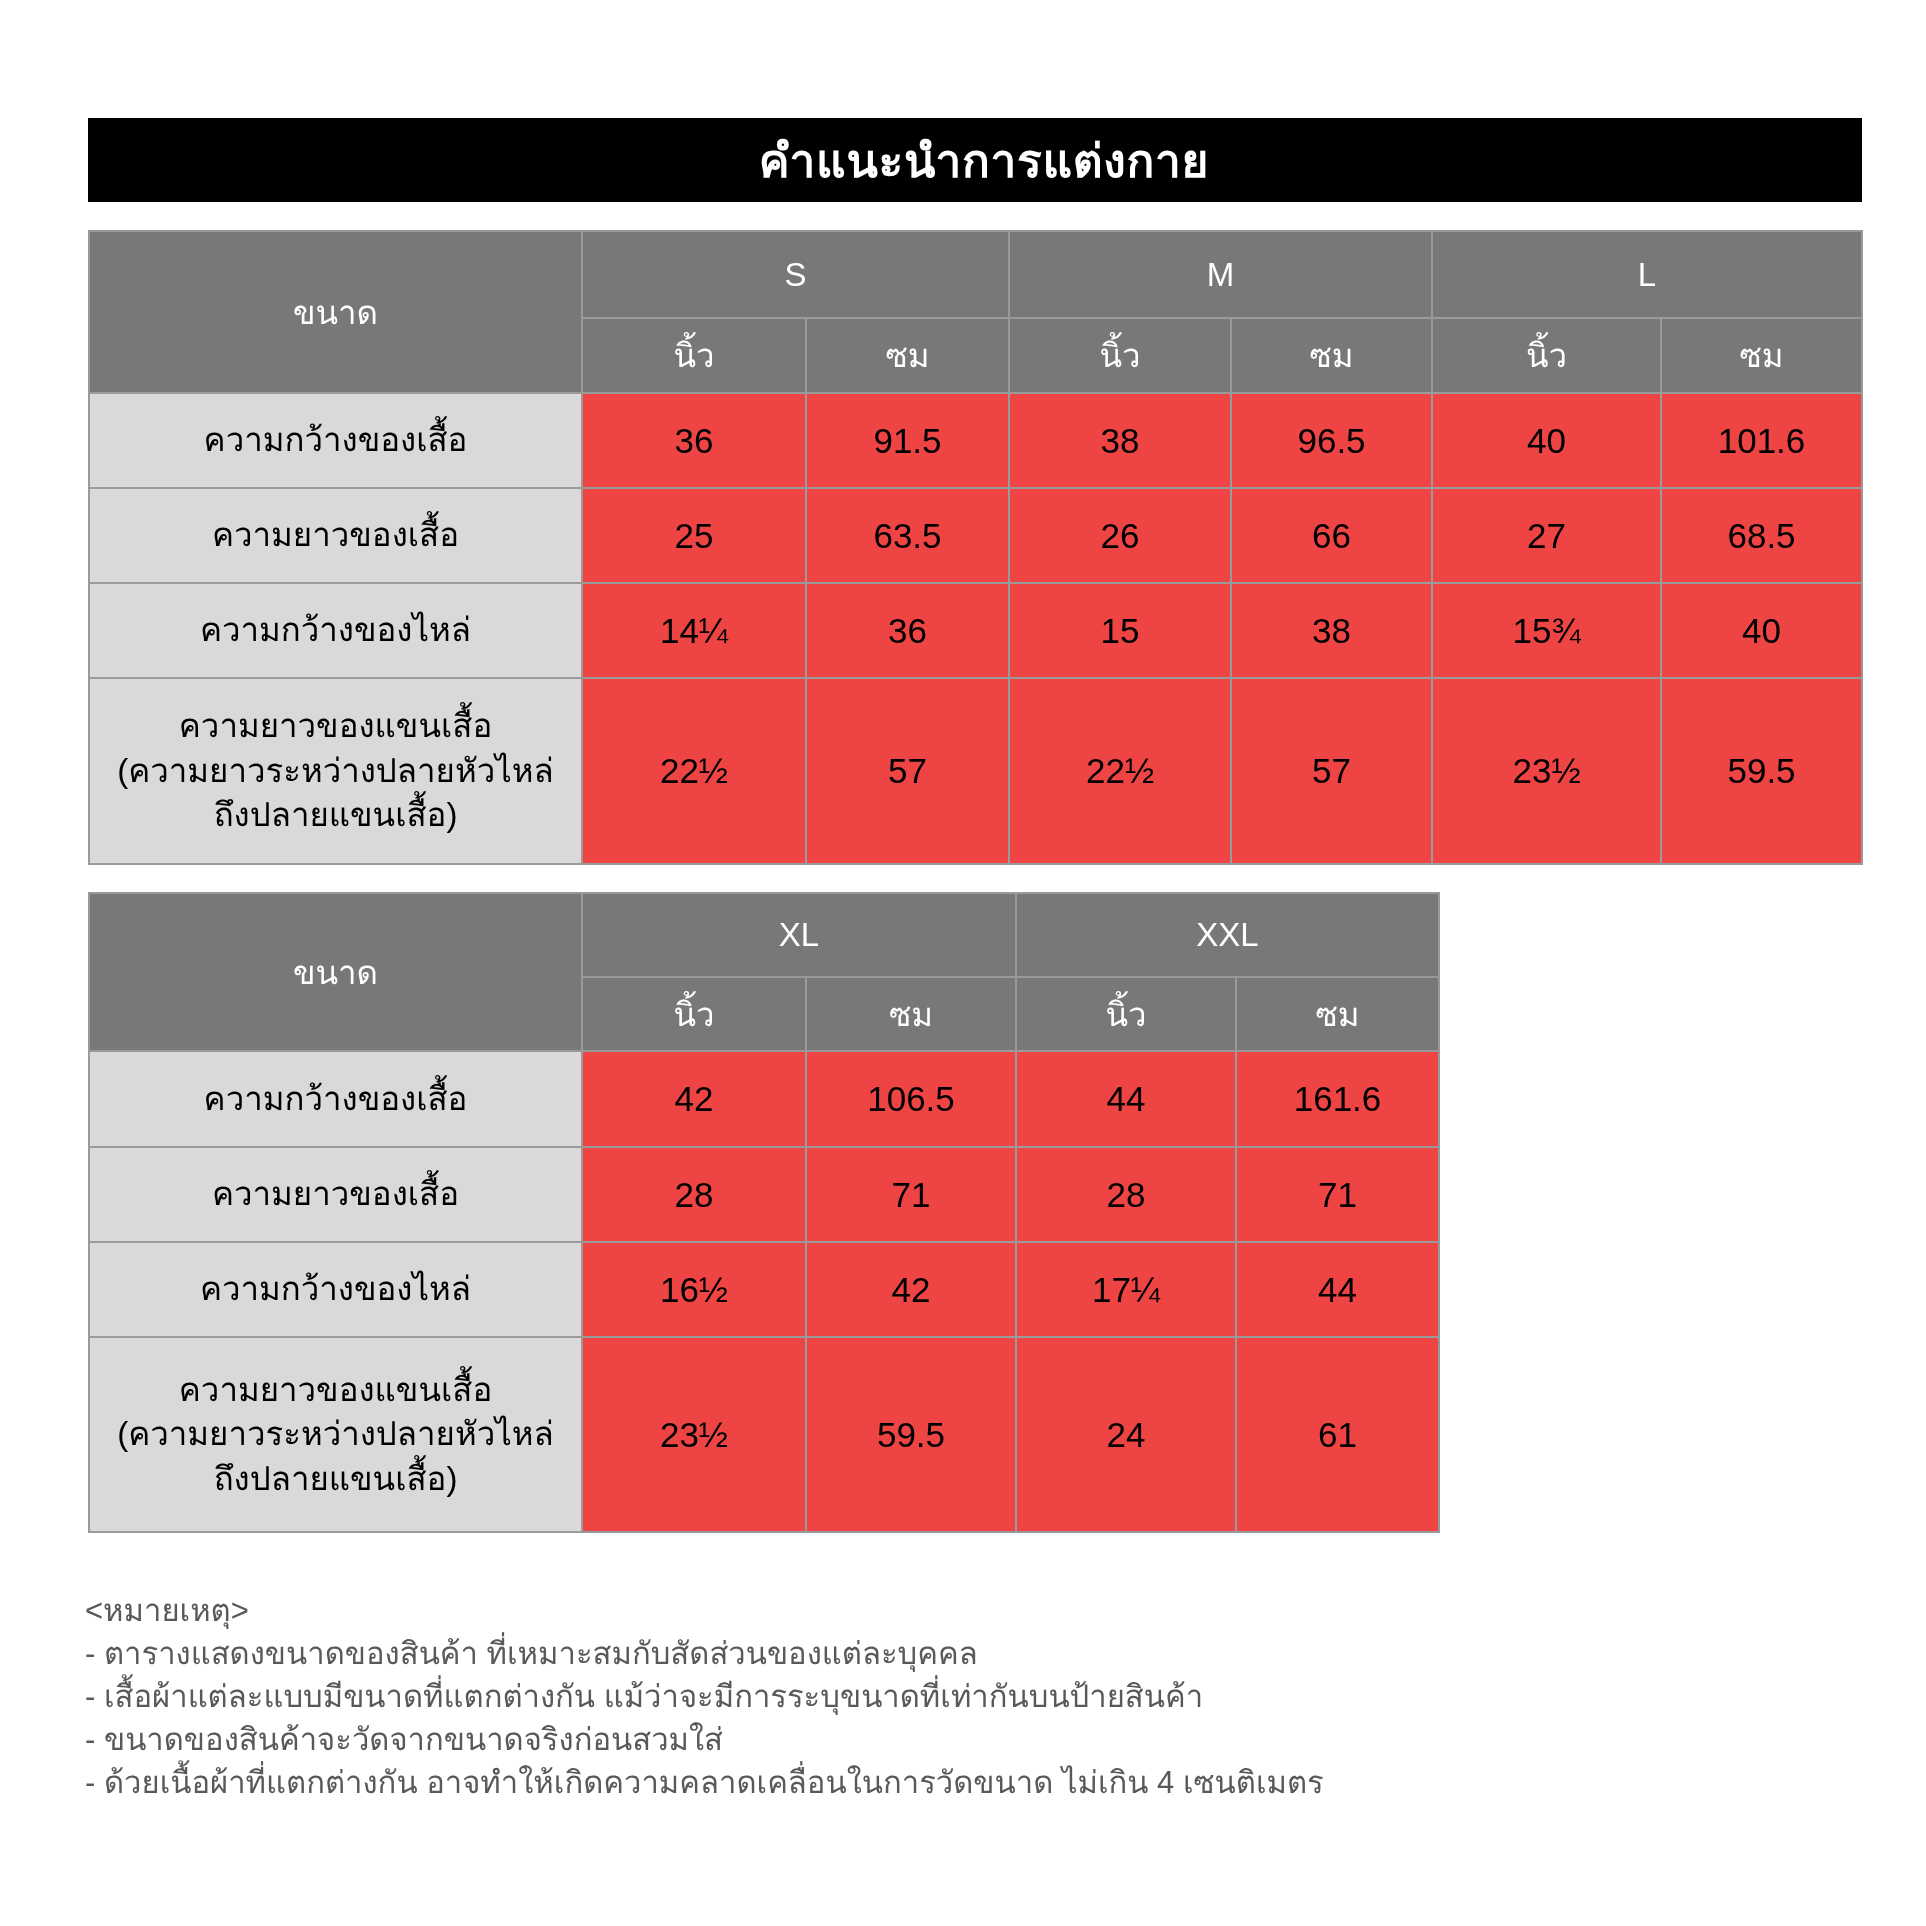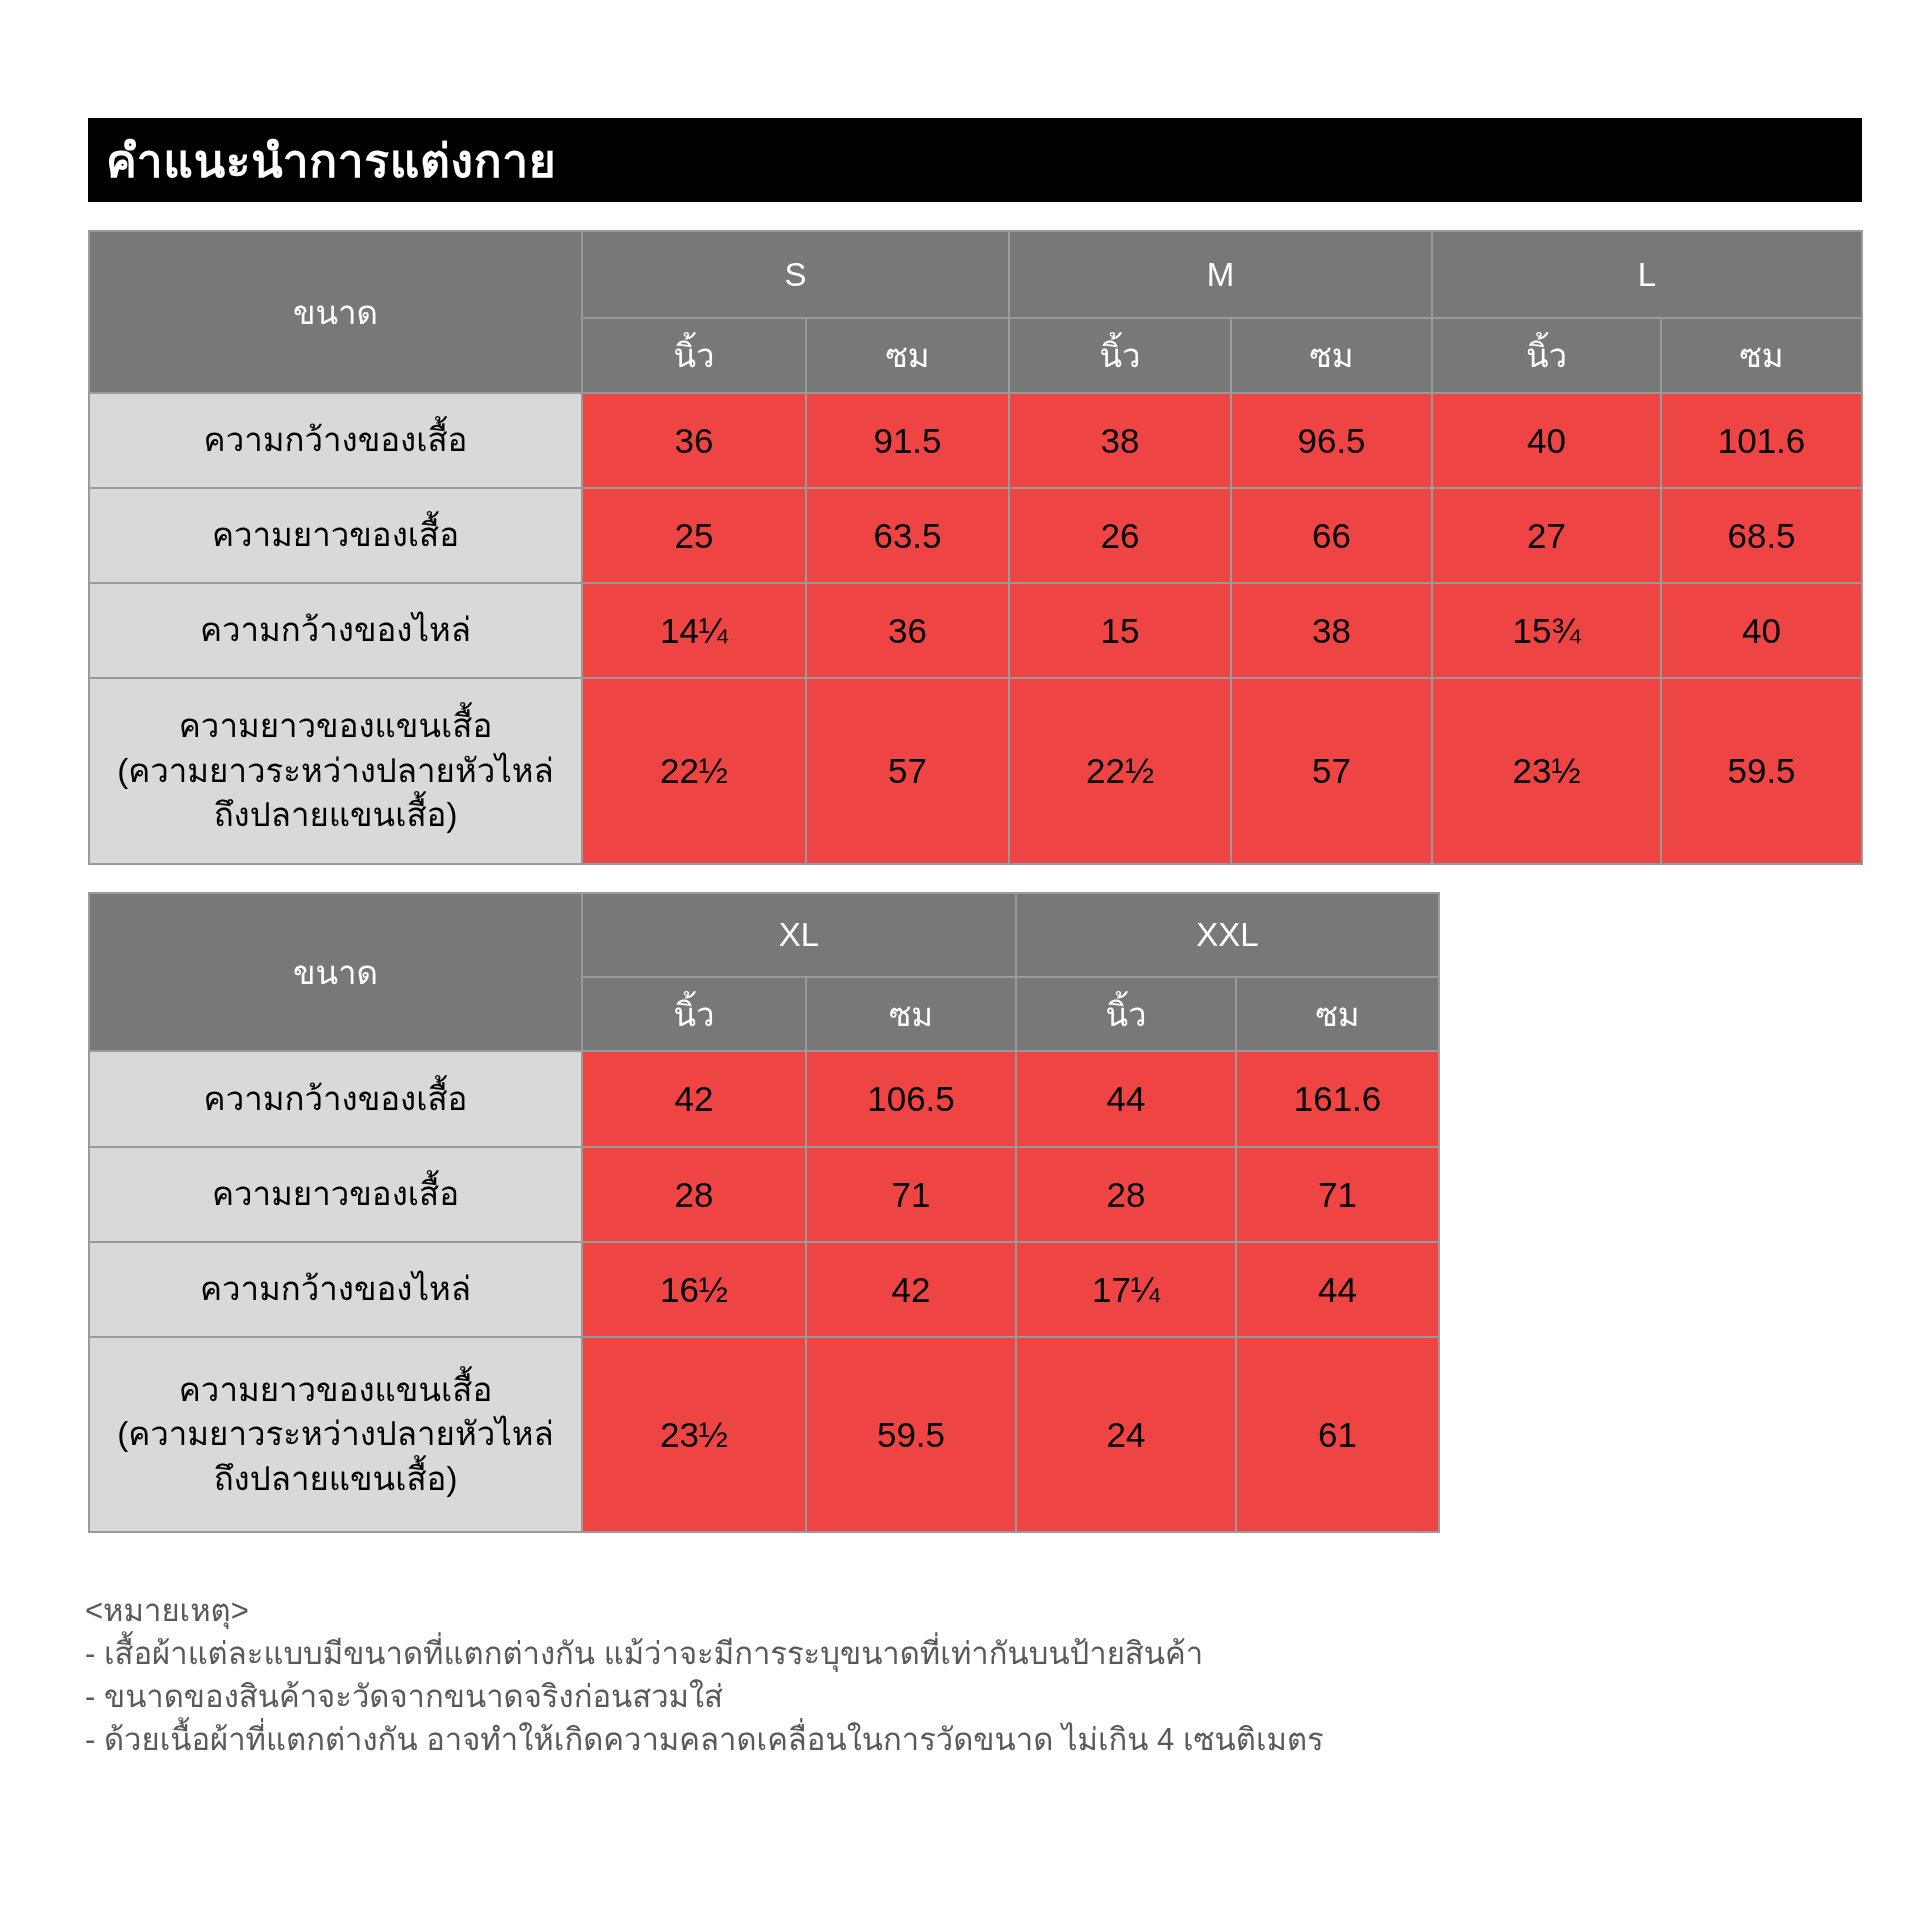--- a/index.html
+++ b/index.html
@@ -14,20 +14,21 @@
   .page { position: absolute; top: 0; left: 0; width: 1926px; height: 1926px; background: #ffffff; }
 
   .title-bar {
     margin: 118px 0 0 88px;
     width: 1774px;
     height: 84px;
     background: #000000;
     display: flex;
     align-items: center;
     padding-left: 18px;
+    justify-content: center;
   }
   .title-bar h1 {
     color: #ffffff;
     font-size: 46px;
     font-weight: 700;
     letter-spacing: 0.7px;
   }
 
   table.size-table {
     border-collapse: collapse;
@@ -214,19 +215,20 @@
         <td class="val">23½</td>
         <td class="val">59.5</td>
         <td class="val">24</td>
         <td class="val">61</td>
       </tr>
     </tbody>
   </table>
 
   <section class="notes">
     <p>&lt;หมายเหตุ&gt;</p>
+    <p>- ตารางแสดงขนาดของสินค้า ที่เหมาะสมกับสัดส่วนของแต่ละบุคคล</p>
     <p>- เสื้อผ้าแต่ละแบบมีขนาดที่แตกต่างกัน แม้ว่าจะมีการระบุขนาดที่เท่ากันบนป้ายสินค้า</p>
     <p>- ขนาดของสินค้าจะวัดจากขนาดจริงก่อนสวมใส่</p>
     <p>- ด้วยเนื้อผ้าที่แตกต่างกัน อาจทำให้เกิดความคลาดเคลื่อนในการวัดขนาด ไม่เกิน 4 เซนติเมตร</p>
   </section>
 
 </div>
 
 
 </body></html>

